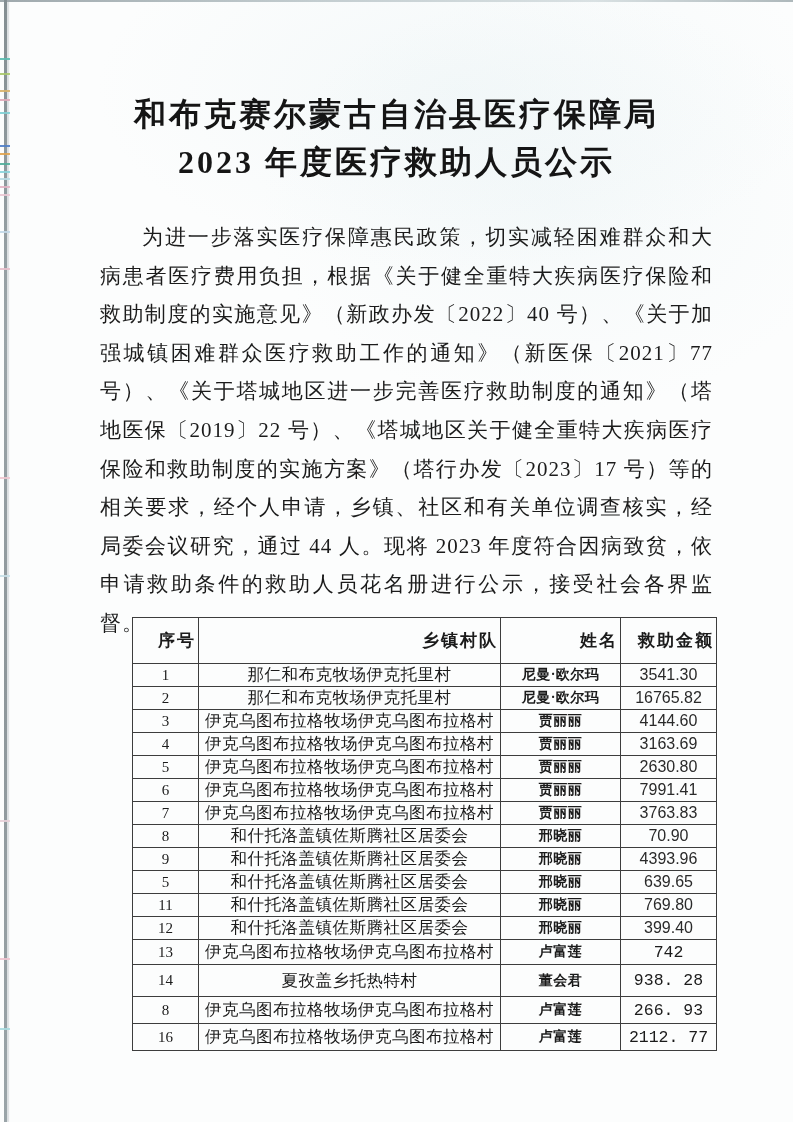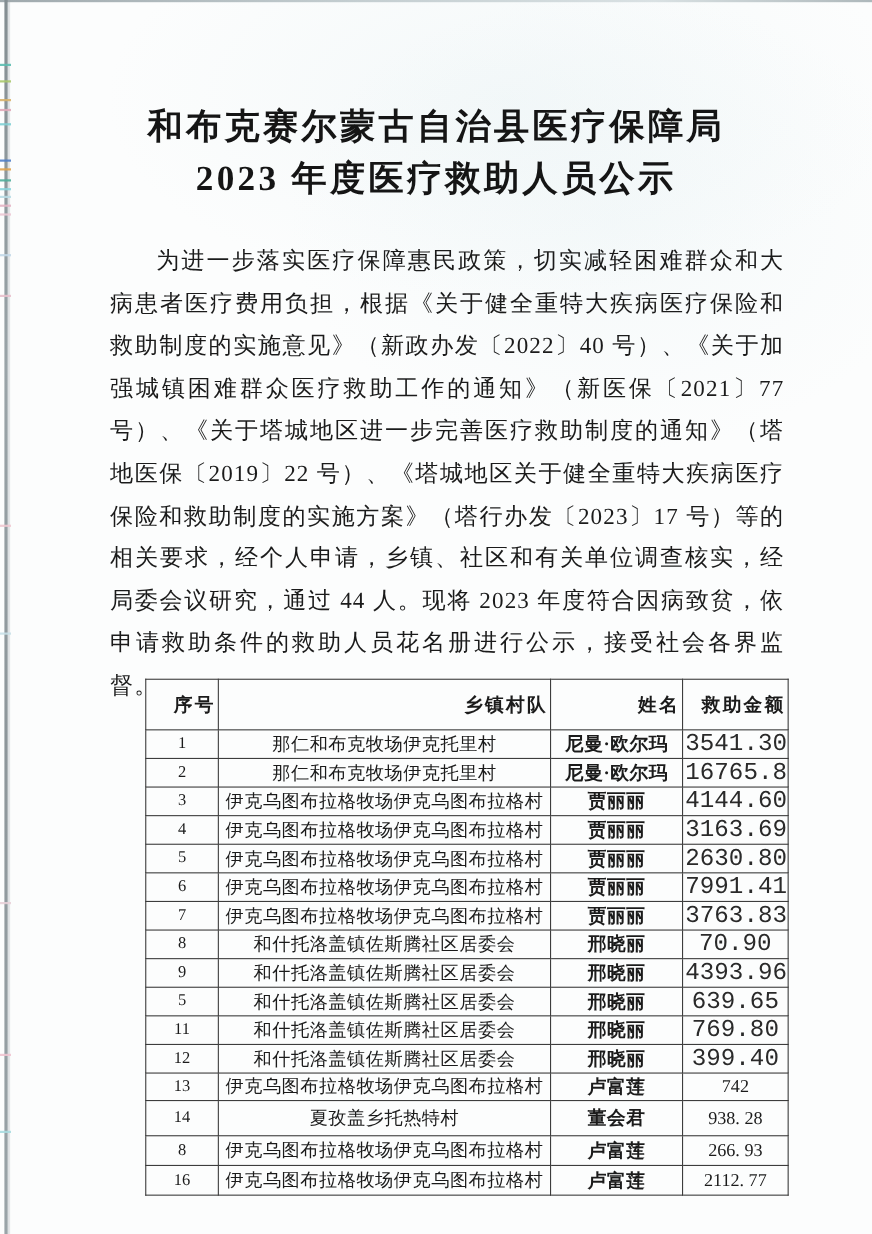--- a/index.html
+++ b/index.html
@@ -49,23 +49,23 @@
     border:1.6px solid #3d3d3d;
     padding:0 2px;
     text-align:center;vertical-align:middle;
     overflow:hidden;white-space:nowrap;
   }
   .roster-table th{
     height:45px;font-size:17px;font-weight:bold;letter-spacing:2px;text-align:right;
   }
   .c-seq{font-size:15px;font-family:"Liberation Serif","DejaVu Serif",serif;}
   .c-unit{font-size:16.5px;letter-spacing:.5px;}
-  .c-name{font-size:17px;font-weight:bold;letter-spacing:.5px;}
-  .c-amt{font-size:22px;font-family:Liberation Mono, monospace;color:#2a2a2a;}
-  .c-amt.amount-serif{font-family:Liberation Serif, serif;font-size:16.5px;color:#1b1b1b;}
+  .c-name{font-size:14px;font-weight:bold;letter-spacing:.5px;}
+  .c-amt{font-size:16px;font-family:Liberation Sans, sans-serif;color:#2a2a2a;}
+  .c-amt.amount-serif{font-family:Liberation Mono, monospace;font-size:16.5px;color:#1b1b1b;}
 </style>
 </head>
 <body>
 
 <div class="page">
 
   <div class="top-edge"></div>
   <div class="edge-line"></div>
   <div id="edge-marks">
       <div class="edge-mark" style="top: 58px; background: rgb(91, 188, 176);"></div>

